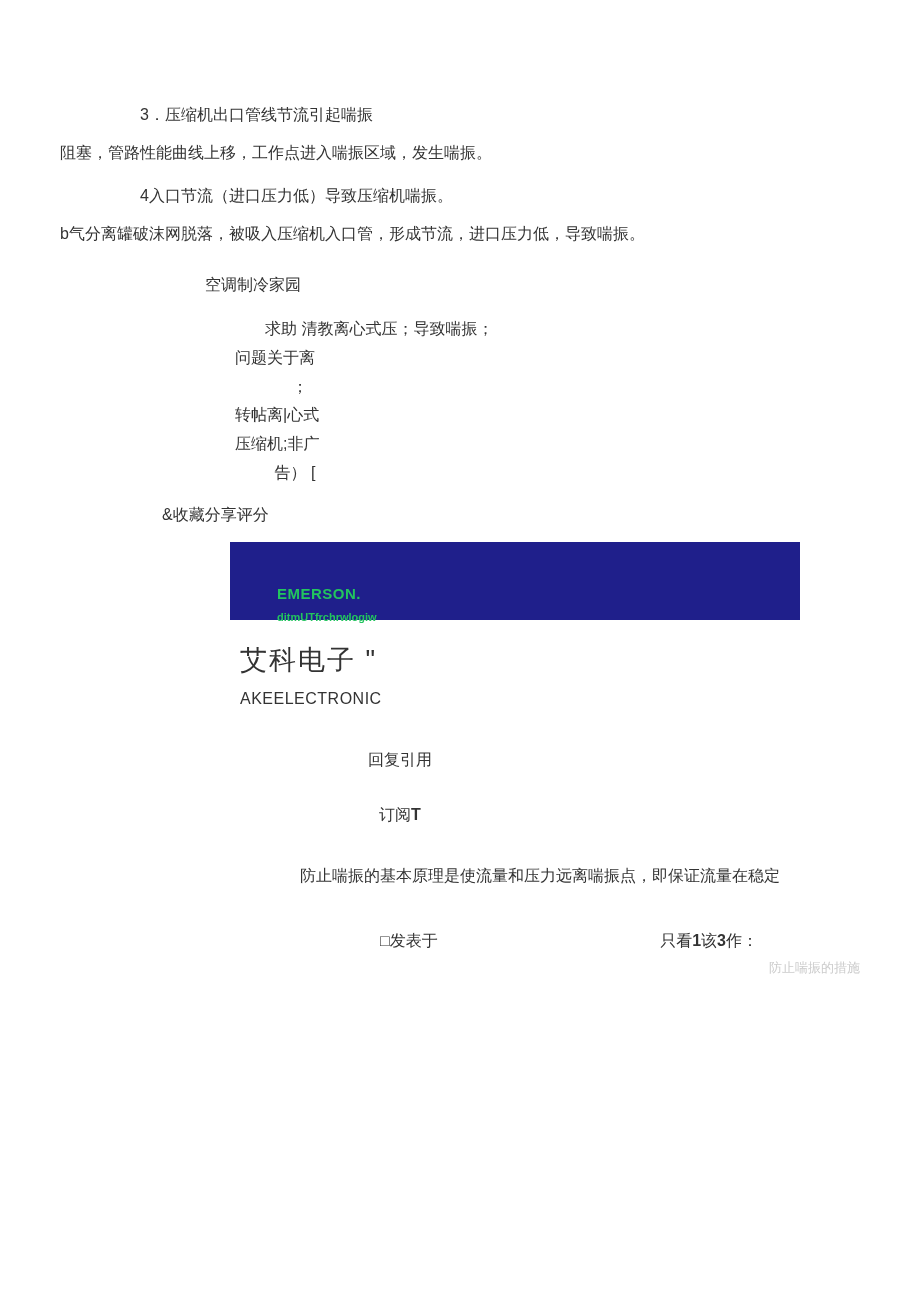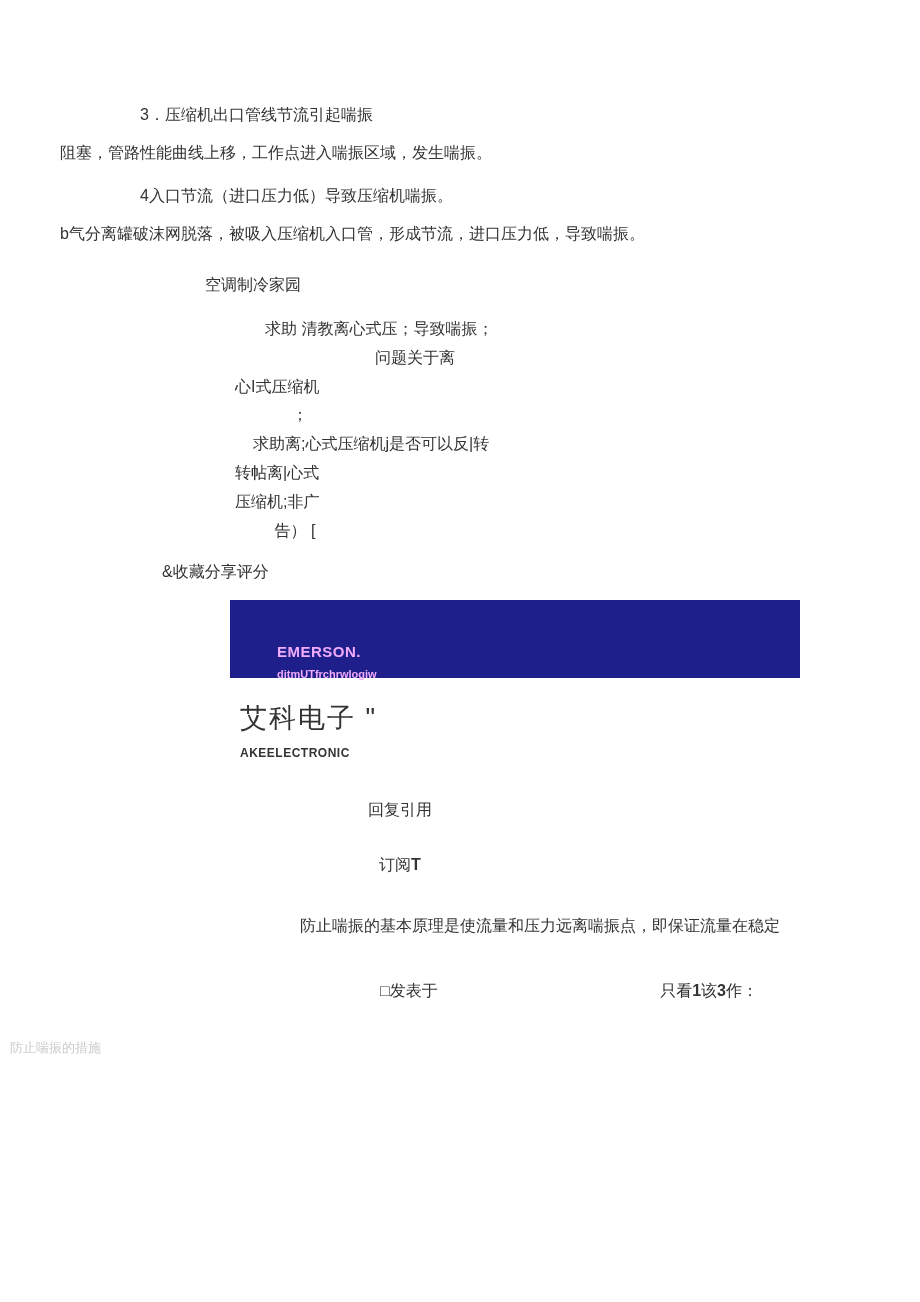--- a/index.html
+++ b/index.html
@@ -35,21 +35,20 @@
       margin-left: 175px;
       margin-top: 10px;
       line-height: 1.8;
       width: 360px;
     }
     .related-links .line1 {
       text-indent: 30px;
     }
     .related-links .line2 {
       text-indent: 0px;
-      text-align: center;
     }
     .related-links .line3 {
       text-indent: -10px;
       margin-left: 10px;
     }
     .related-links .line4 {
       text-align: center;
       width: 130px;
     }
     .related-links .line5 {
@@ -68,21 +67,21 @@
     .actions {
       margin-left: 102px;
       margin-top: 12px;
     }
     .quote-line {
       margin-left: 62px;
       margin-top: 8px;
     }
     .banner {
       background: #1f1f8b;
-      color: #f0abfc;
+      color: #22c55e;
       width: 570px;
       margin-left: 170px;
       margin-top: 12px;
       height: 78px;
       padding-top: 38px;
       padding-left: 47px;
     }
     .banner .brand {
       font-weight: bold;
       font-size: 15px;
@@ -95,22 +94,22 @@
     }
     .company {
       margin-left: 180px;
       margin-top: 15px;
     }
     .company .cn-name {
       font-size: 27px;
       letter-spacing: 2px;
     }
     .company .en-name {
-      font-size: 12px;
-      font-weight: bold;
+      font-size: 16px;
+      font-weight: normal;
       letter-spacing: 0.5px;
       margin-top: -2px;
     }
     .reply-quote {
       text-align: center;
       margin-top: 30px;
       margin-left: -120px;
     }
     .subscribe {
       text-align: center;
@@ -126,22 +125,21 @@
     }
     .post-meta {
       margin-top: 35px;
       margin-left: 320px;
     }
     .post-meta .author-info {
       margin-left: 218px;
       display: inline;
     }
     .cutoff-title {
-      text-align: left;
-      margin-top: 30px;
+      text-align: right;
       font-size: 13px;
       color: #ccc;
       margin-left: -50px;
     }
   </style>
 </head>
 <body>
 
 <div class="content-block">
 
@@ -149,23 +147,21 @@
   <div class="para-full">阻塞，管路性能曲线上移，工作点进入喘振区域，发生喘振。</div>
 
   <div class="numbered-item">4入口节流（进口压力低）导致压缩机喘振。</div>
   <div class="para-full">b气分离罐破沫网脱落，被吸入压缩机入口管，形成节流，进口压力低，导致喘振。</div>
 
   <div class="section-title">空调制冷家园</div>
 
   <div class="related-links">
     <div class="line1">求助 清教离心式压；导致喘振；</div>
     <div class="line2">问题关于离</div>
-    <div class="line3">心I式压缩机</div>
     <div class="line4">；</div>
-    <div class="line5">求助离;心式压缩机j是否可以反|转</div>
     <div class="line6">转帖离|心式</div>
     <div class="line7">压缩机;非广</div>
     <div class="line8">告） [</div>
   </div>
 
   <div class="actions">&amp;收藏分享评分</div>
 
   <div class="banner">
     <div class="brand">EMERSON.</div>
     <div class="tagline">ditmUTfrchrwlogiw</div>

